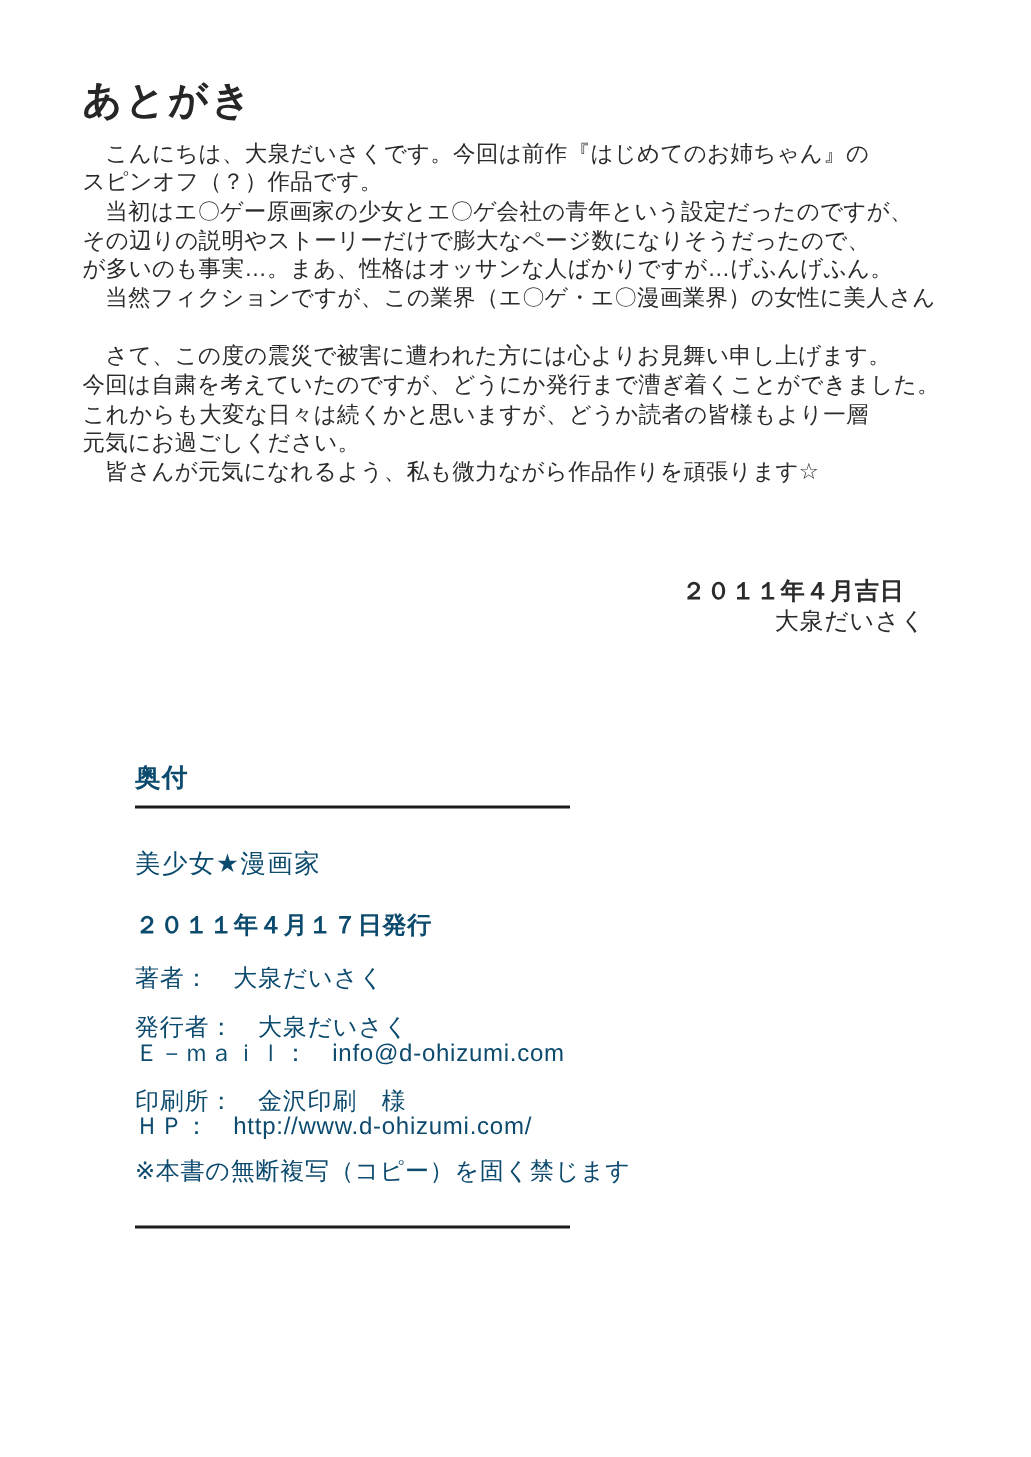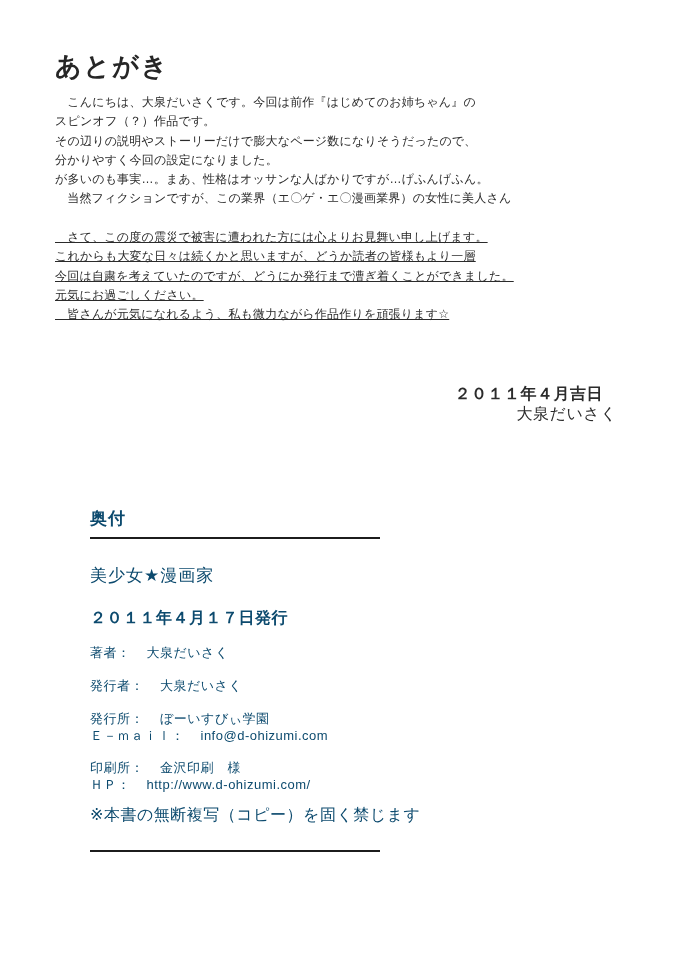--- a/index.html
+++ b/index.html
@@ -29,28 +29,27 @@
     white-space: nowrap;
   }
   .afterword-body {
     position: absolute;
     left: 55px;
     top: 93px;
     width: 600px;
     color: #2b2b2b;
   }
   .afterword-body .aw-line {
-    font-size: 12px;
+    font-size: 15px;
     line-height: 19.3px;
     letter-spacing: 0.2px;
     white-space: nowrap;
   }
   .aw-block2 {
     margin-top: 19.3px;
-    text-decoration: underline;
   }
   .afterword-date {
     position: absolute;
     top: 384px;
     right: 84px;
     font-size: 16px;
     letter-spacing: 0.5px;
     color: #2b2b2b;
     white-space: nowrap;
     font-weight: bold;
@@ -97,21 +96,21 @@
   }
   .publish-date {
     margin-top: 20px;
     font-size: 16px;
     line-height: 22px;
     letter-spacing: 0.5px;
     white-space: nowrap;
     font-weight: bold;
   }
   .entry {
-    font-size: 13px;
+    font-size: 16px;
     line-height: 17px;
     letter-spacing: 0.5px;
     white-space: nowrap;
   }
   .entry .entry-value { margin-left: 16px; }
   .entry-author   { margin-top: 15px; }
   .entry-publisher{ margin-top: 16px; }
   .entry-office   { margin-top: 16px; }
   .entry-email    { margin-top: 0; }
   .entry-hp       { margin-top: 0; }
@@ -129,29 +128,29 @@
 
 <div class="page">
 
   <section>
     <h1 class="afterword-title">あとがき</h1>
 
     <div class="afterword-body">
       <div class="aw-block1">
         <div class="aw-line">　こんにちは、大泉だいさくです。今回は前作『はじめてのお姉ちゃん』の</div>
         <div class="aw-line">スピンオフ（？）作品です。</div>
+        <div class="aw-line">　当初はエ〇ゲー原画家の少女とエ〇ゲ会社の青年という設定だったのですが、</div>
         <div class="aw-line">その辺りの説明やストーリーだけで膨大なページ数になりそうだったので、</div>
-        <div class="aw-line">分かりやすく今回の設定になりました。</div>
         <div class="aw-line">が多いのも事実…。まあ、性格はオッサンな人ばかりですが…げふんげふん。</div>
         <div class="aw-line">　当然フィクションですが、この業界（エ〇ゲ・エ〇漫画業界）の女性に美人さん</div>
       </div>
       <div class="aw-block2">
         <div class="aw-line">　さて、この度の震災で被害に遭われた方には心よりお見舞い申し上げます。</div>
+        <div class="aw-line">今回は自粛を考えていたのですが、どうにか発行まで漕ぎ着くことができました。</div>
         <div class="aw-line">これからも大変な日々は続くかと思いますが、どうか読者の皆様もより一層</div>
-        <div class="aw-line">今回は自粛を考えていたのですが、どうにか発行まで漕ぎ着くことができました。</div>
         <div class="aw-line">元気にお過ごしください。</div>
         <div class="aw-line">　皆さんが元気になれるよう、私も微力ながら作品作りを頑張ります☆</div>
       </div>
     </div>
 
     <div class="afterword-date">２０１１年４月吉日</div>
     <div class="afterword-signature">大泉だいさく</div>
   </section>
 
   <section class="colophon">
@@ -162,23 +161,20 @@
     <div class="publish-date">２０１１年４月１７日発行</div>
 
     <div class="entry entry-author">
       <span class="entry-label">著者：</span><span class="entry-value">大泉だいさく</span>
     </div>
 
     <div class="entry entry-publisher">
       <span class="entry-label">発行者：</span><span class="entry-value">大泉だいさく</span>
     </div>
 
-    <div class="entry entry-office">
-      <span class="entry-label">発行所：</span><span class="entry-value">ぼーいすびぃ学園</span>
-    </div>
 
     <div class="entry entry-email">
       <span class="entry-label">Ｅ－ｍａｉｌ：</span><span class="entry-value">info@d-ohizumi.com</span>
     </div>
 
     <div class="entry entry-printer">
       <span class="entry-label">印刷所：</span><span class="entry-value">金沢印刷　様</span>
     </div>
 
     <div class="entry entry-hp">

